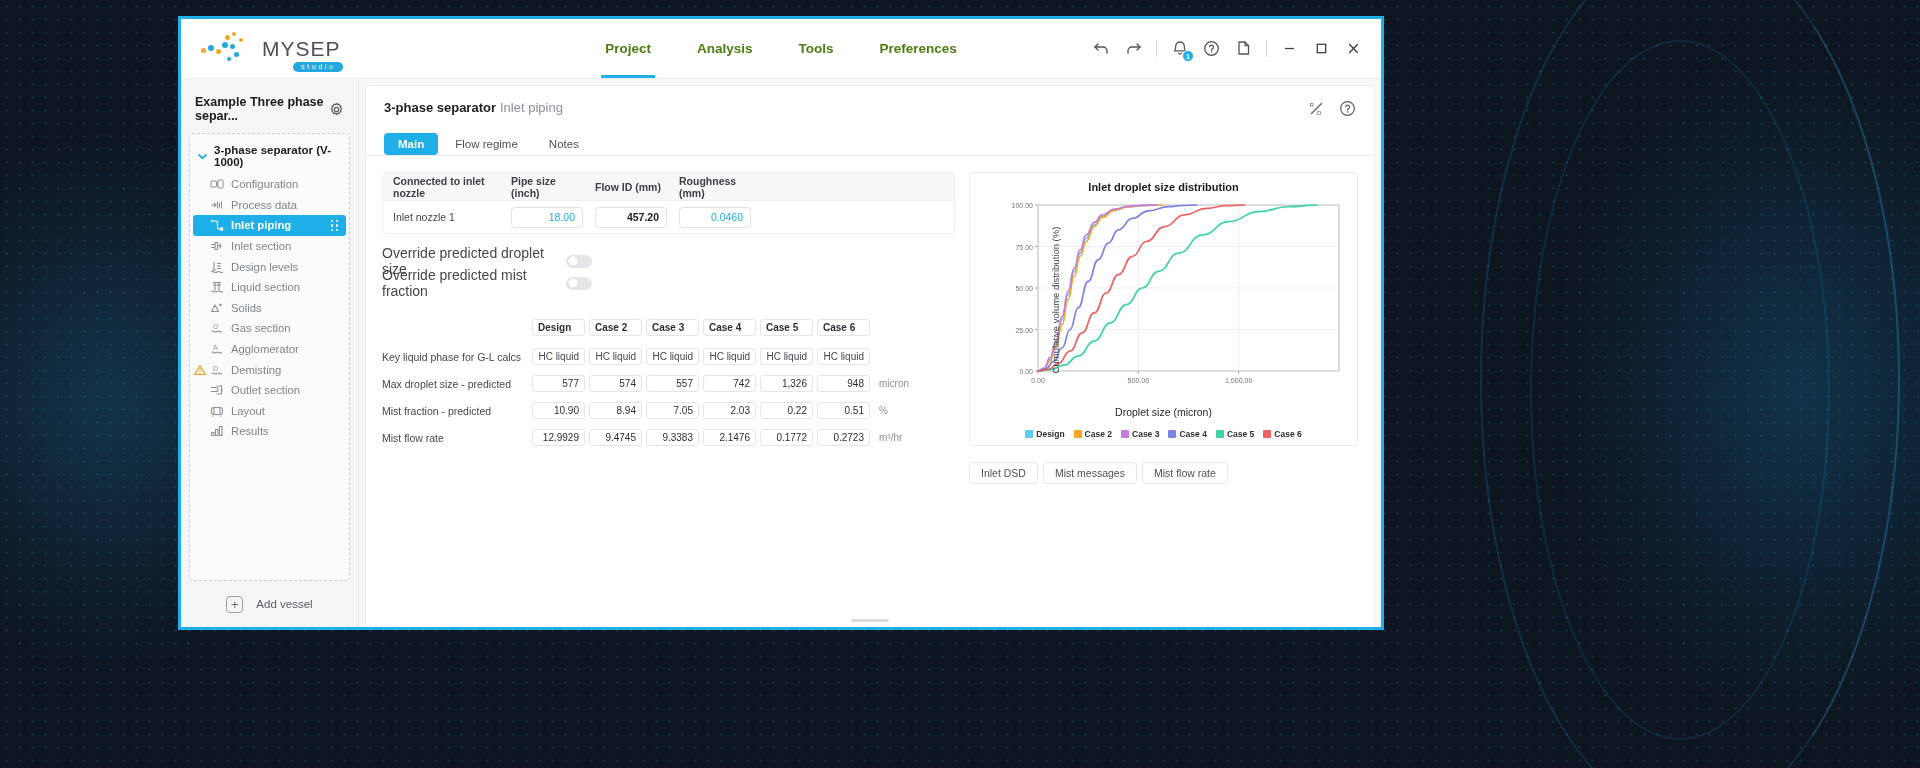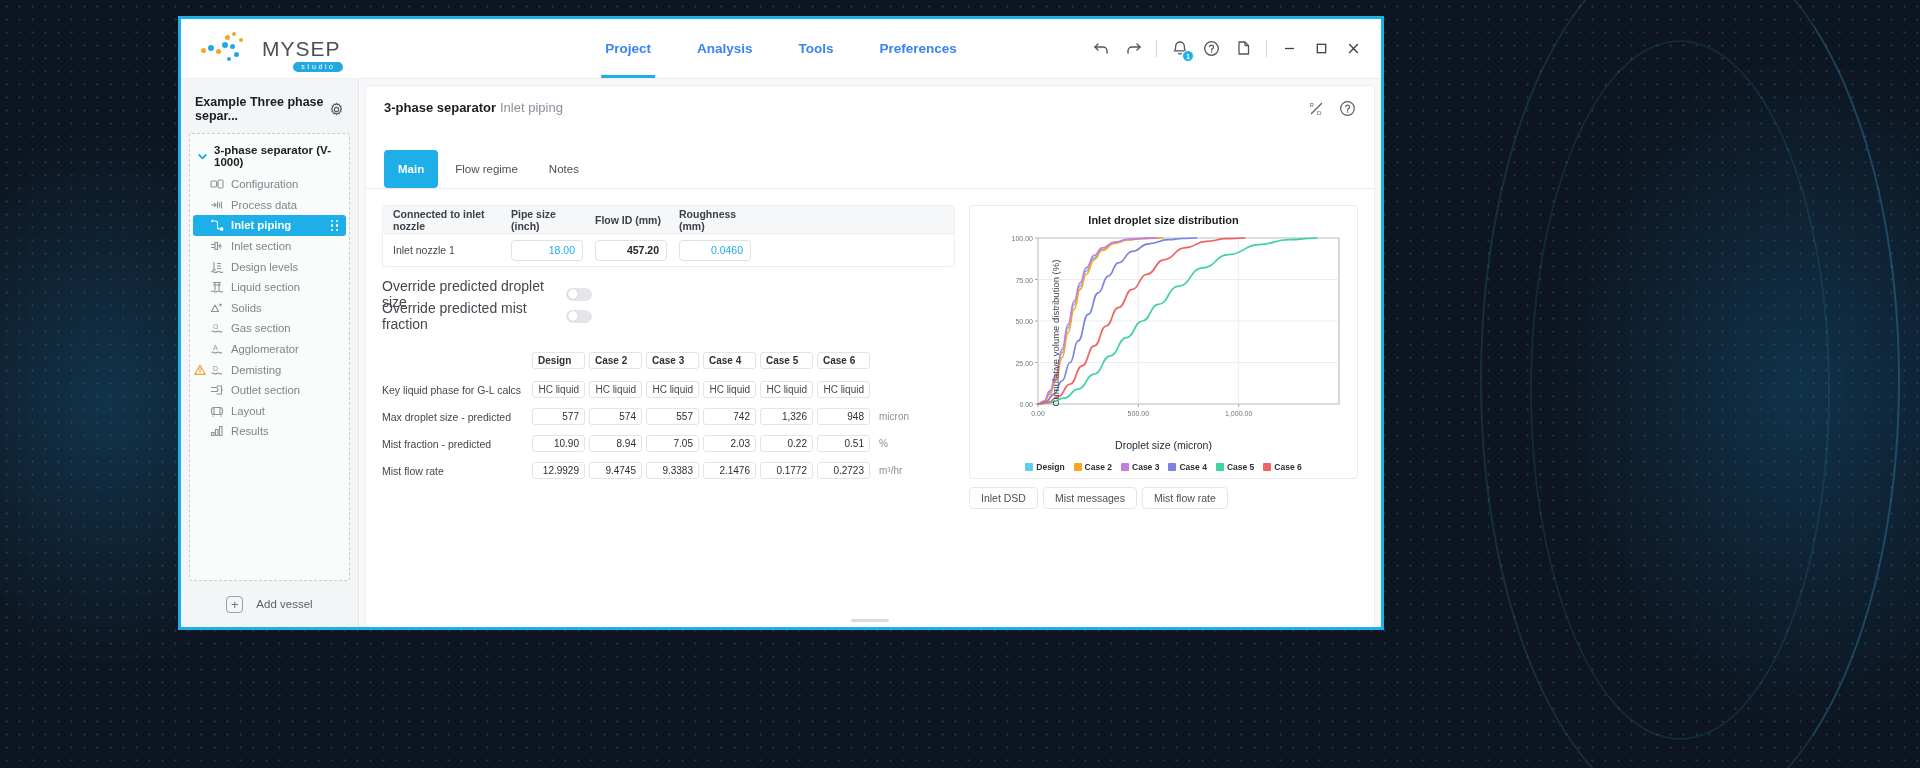--- a/index.html
+++ b/index.html
@@ -75,21 +75,21 @@
     position: absolute; right: -2px; bottom: -11px;
     background: #25a8e0; color: #fff; font-size: 7px;
     letter-spacing: 2.6px; padding: 1.5px 7px 1.5px 8px;
     border-radius: 7px; font-weight: 400;
   }
   .mainnav {
     position: absolute; left: 50%; transform: translateX(-50%);
     display: flex; gap: 38px; height: 100%; align-items: center;
   }
   .mainnav .nav-item {
-    font-size: 13.5px; font-weight: bold; color: #3b82f6;
+    font-size: 13.5px; font-weight: bold; color: #4d7c0f;
     height: 100%; display: flex; align-items: center;
     padding: 16px 4px; position: relative; cursor: pointer;
   }
   .mainnav .nav-item.active::after {
     content: ""; position: absolute; left: 0; right: 0; bottom: 0;
     height: 3px; background: #1eaee8;
   }
   .title-actions {
     position: absolute; right: 18px; display: flex; align-items: center; gap: 13px;
   }
@@ -173,22 +173,22 @@
     padding: 14px 18px 0 18px; display: flex; align-items: flex-start;
   }
   .panel-title { font-size: 13px; font-weight: bold; color: #1b1d21; }
   .panel-title .sub { font-weight: normal; color: #8b9099; margin-left: 4px; }
   .panel-head-actions { margin-left: auto; display: flex; gap: 14px; align-items: center; }
   .tabs {
     display: flex; gap: 3px; padding: 12px 18px 0 18px;
     border-bottom: 1px solid #ececee; margin: 0 0 0 0;
   }
   .tab {
-    font-size: 11.5px; padding: 13px 14px; border-radius: 4px;
-    color: #4c5157; cursor: pointer; margin-top: 17px;
+    font-size: 11.5px; padding: 5px 14px; border-radius: 4px;
+    color: #4c5157; cursor: pointer;
   }
   .tab.active { background: #1eaee8; color: #fff; font-weight: bold; }
   .content { flex: 1; display: flex; padding: 16px 16px 0 16px; gap: 14px; min-height: 0; }
   .leftcol { flex: 1 1 auto; min-width: 0; }
   .rightcol { flex: 0 0 387px; }
 
   
   .nozzle-table {
     border: 1px solid #edeef0; border-radius: 4px; overflow: hidden;
     background: #fff; width: 100%;
@@ -247,21 +247,21 @@
     position: absolute; left: 2px; top: 50%;
     transform: translateY(-50%) rotate(-90deg); transform-origin: center;
     font-size: 9.5px; color: #3c4148; white-space: nowrap;
   }
   .xlabel { text-align: center; font-size: 10.5px; color: #26292e; margin-top: 1px; }
   .legend {
     display: flex; justify-content: center; gap: 9px; margin-top: 11px;
   }
   .leg { display: flex; align-items: center; gap: 3px; font-size: 8.5px; font-weight: bold; color: #2b3036; }
   .leg i { width: 8px; height: 8px; display: block; border-radius: 1px; }
-  .chart-btns { display: flex; gap: 5px; margin-top: 8px; }
+  .chart-btns { display: flex; gap: 5px; margin-top: 16px; }
   .cbtn {
     font-size: 10.5px; color: #4c5157; background: #fff;
     border: 1px solid #e4e6e9; border-radius: 4px; padding: 4px 11px;
     cursor: pointer;
   }
 
   
   .grabber {
     height: 14px; display: flex; align-items: center; justify-content: center;
   }

